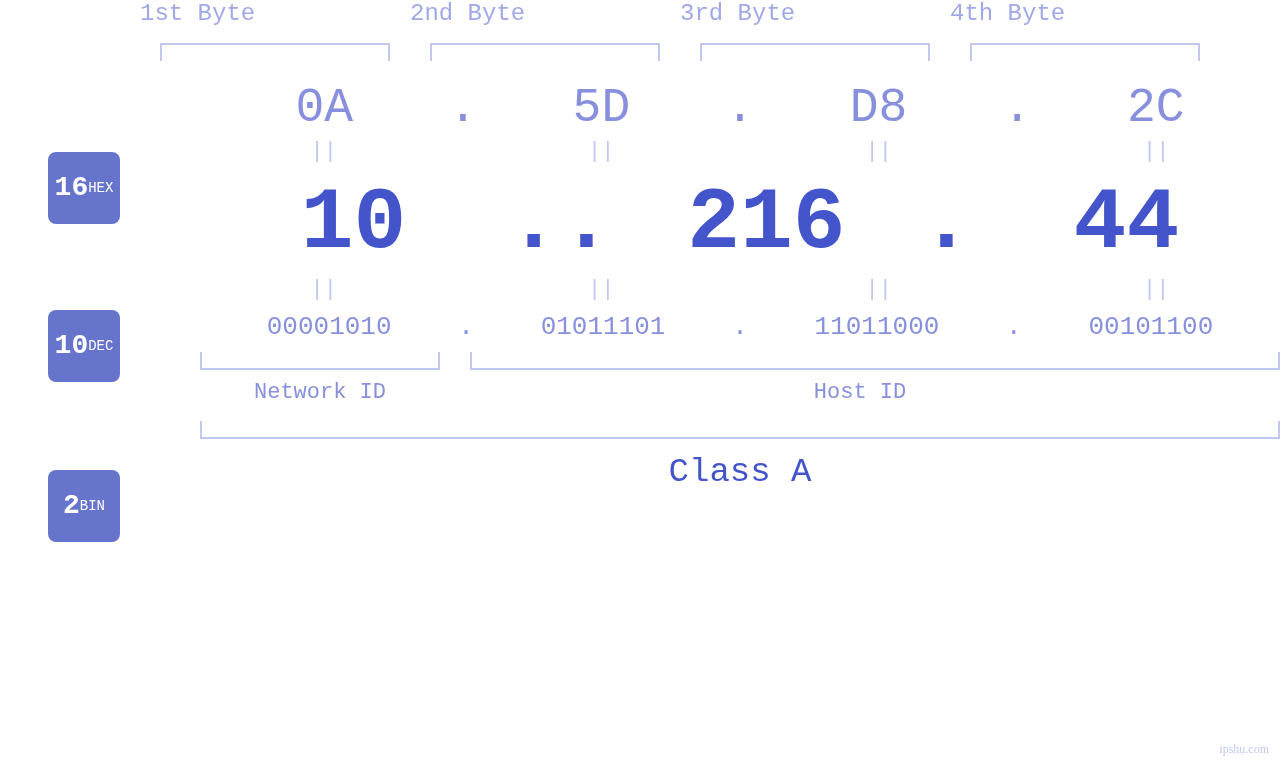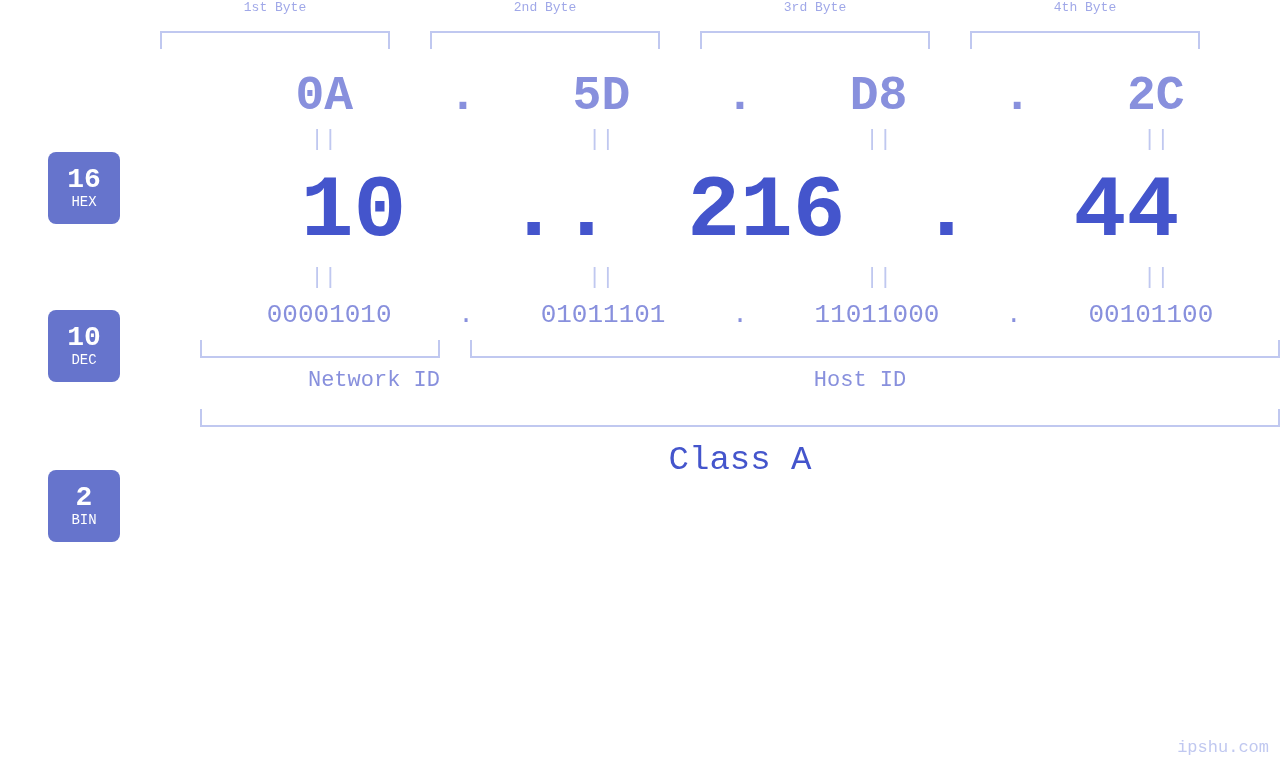--- a/index.html
+++ b/index.html
@@ -15,21 +15,21 @@
 
     
     .badge {
       position: absolute;
       left: 48px;
       width: 72px;
       height: 72px;
       background: #6674cc;
       border-radius: 8px;
       display: flex;
-      flex-direction: column;
+      flex-direction: row;
       align-items: center;
       justify-content: center;
       color: white;
     }
 
     .badge-num {
       font-size: 28px;
       font-weight: bold;
       line-height: 1;
     }
@@ -47,23 +47,23 @@
     
     .header-row {
       display: flex;
       width: 1080px;
       margin-left: 140px;
       margin-bottom: 8px;
     }
 
     .byte-header {
       flex: 1;
-      text-align: center;
+      text-align: left;
       color: #a0a8e8;
-      font-size: 13px;
+      font-size: 24px;
       font-family: 'Courier New', Courier, monospace;
       padding-bottom: 8px;
     }
 
     
     .bracket-row {
       display: flex;
       width: 1080px;
       margin-left: 140px;
       margin-bottom: 20px;
@@ -97,21 +97,20 @@
       background: #c0c8f0;
     }
 
     
     .hex-row {
       display: flex;
       align-items: center;
       width: 1080px;
       margin-left: 200px;
       margin-top: 7px;
-      font-weight: bold;
     }
 
     .byte-value-hex {
       flex: 1;
       text-align: center;
       color: #8890dd;
       font-size: 48px;
       font-family: 'Courier New', Courier, monospace;
     }
 
@@ -240,21 +239,21 @@
     
     .labels-row {
       width: 1080px;
       margin-left: 200px;
       margin-top: 10px;
       display: flex;
     }
 
     .network-id-label {
       width: 240px;
-      text-align: right;
+      text-align: center;
       color: #8890dd;
       font-size: 22px;
       font-family: 'Courier New', Courier, monospace;
     }
 
     .host-id-label {
       flex: 1;
       text-align: center;
       color: #8890dd;
       font-size: 22px;
@@ -303,22 +302,22 @@
       font-family: 'Courier New', Courier, monospace;
       margin-top: 14px;
     }
 
     
     .watermark {
       position: absolute;
       bottom: 10px;
       right: 16px;
       color: #c0c8f0;
-      font-size: 17px;
-      font-family: Liberation Mono, monospace;
+      font-size: 12px;
+      font-family: Liberation Serif, serif;
     }
 
     .page-wrapper {
       position: relative;
       width: 1285px;
       height: 767px;
       background: #fff;
     }
   </style>
 </head>

